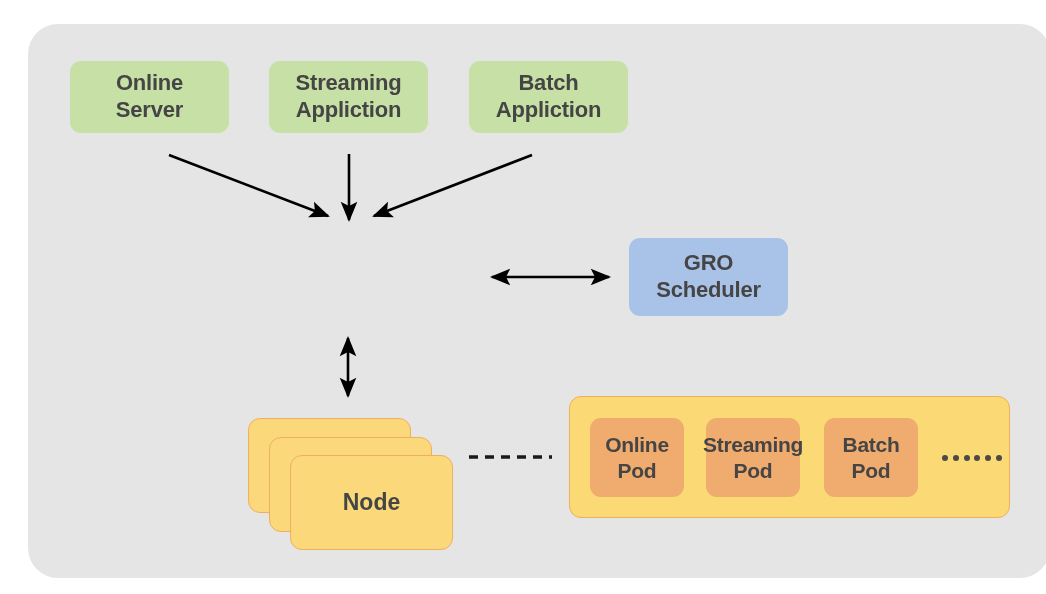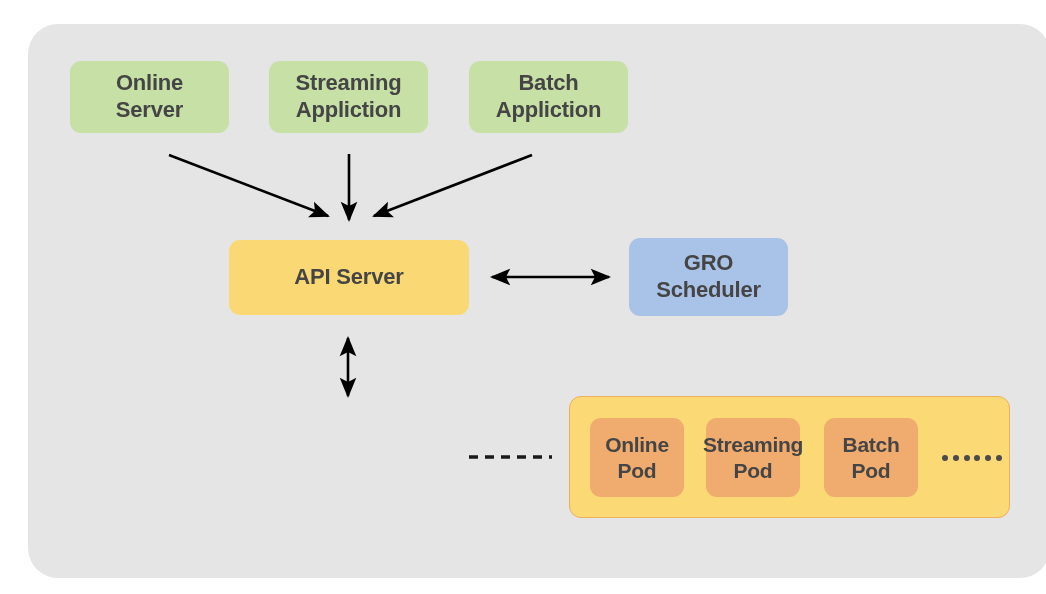--- a/index.html
+++ b/index.html
@@ -183,25 +183,29 @@
 
   <div class="box green" id="src-online">Online
 Server</div>
 
   <div class="box green" id="src-streaming">Streaming
 Appliction</div>
 
   <div class="box green" id="src-batch">Batch
 Appliction</div>
 
-  <div class="box yellow" id="api-server">API Server</div>
 
   <div class="box blue" id="gro-sched">GRO
 Scheduler</div>
 
+  <div id="node-stack">
+    <div class="node-card" id="node-card-3"></div>
+    <div class="node-card" id="node-card-2"></div>
+    <div class="node-card" id="node-card-1">Node</div>
+  </div>
 
   <div id="pod-group">
     <div class="pod" id="pod-1"></div>
     <div class="pod" id="pod-2"></div>
     <div class="pod" id="pod-3"></div>
 
     <div class="pod-label" id="pod-label-1">Online
 Pod</div>
     <div class="pod-label" id="pod-label-2">Streaming
 Pod</div>

